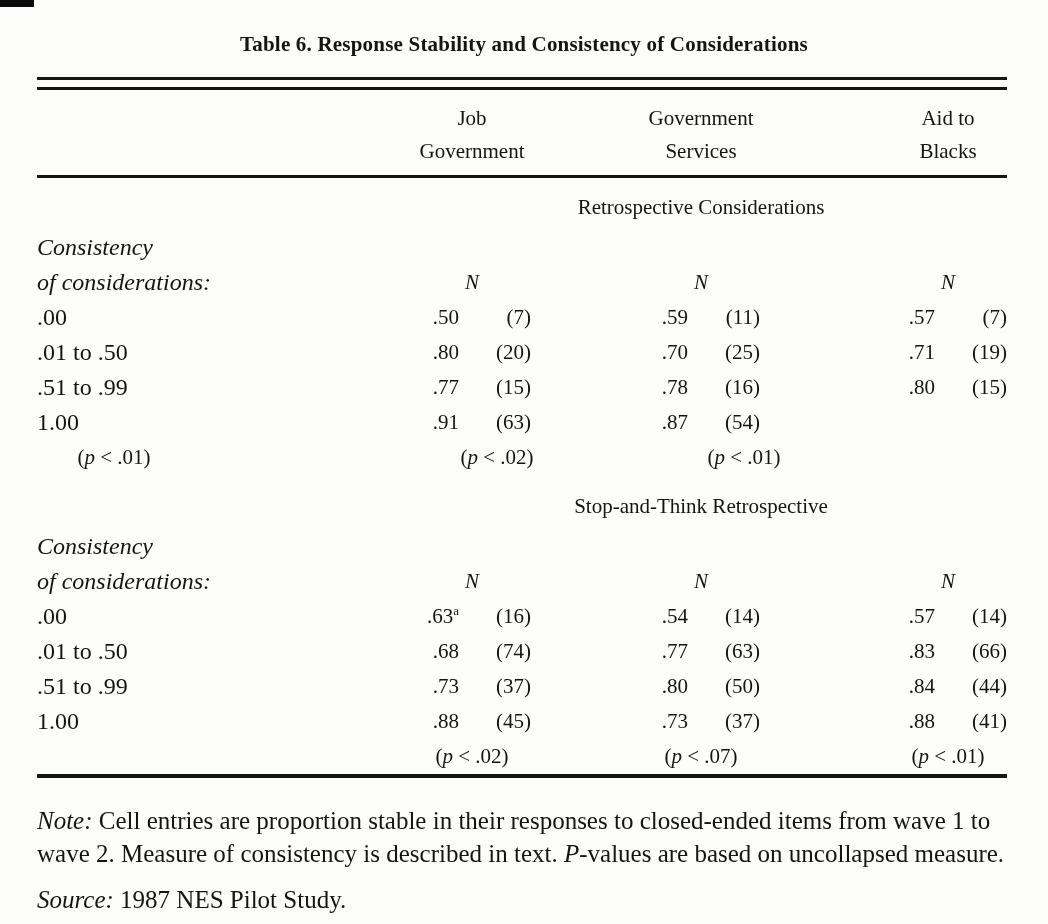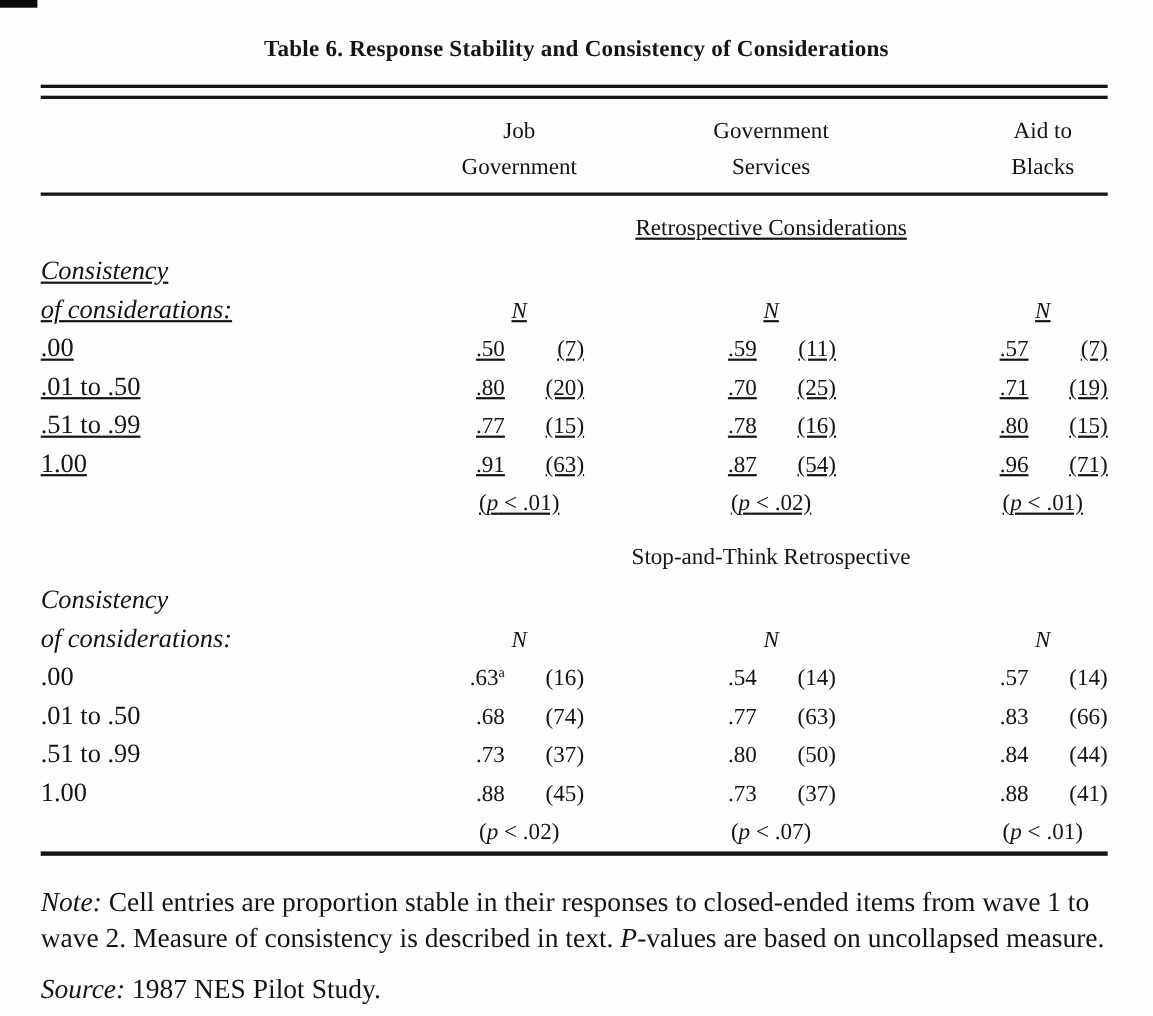--- a/index.html
+++ b/index.html
@@ -26,21 +26,21 @@
   .group { display:flex; }
   .g1 > * { margin-left:18px; }
   .g2 { justify-content:center; }
   .g3 { justify-content:flex-end; }
 
   .pair { display:inline-flex; justify-content:space-between; width:118px; font-size:21px; line-height:35px; }
   .val { width:46px; text-align:right; }
   .cnt { width:58px; text-align:right; }
   sup { font-size:13px; line-height:0; }
 
-  .sec0 { margin-top:14px;text-decoration:underline; }
+  .sec0 { margin-top:14px; }
   .sec1 { margin-top:16px; }
   .sec-h { grid-column:2/5; text-align:center; font-size:21px; line-height:30px; padding-bottom:8px; }
 
   .c-label { font-size:24px; line-height:35px; }
   .stub { font-style:italic; }
   .n-h { justify-content:center; font-style:italic; }
   .p-pair { justify-content:center; white-space:pre; }
   .p-pair i { font-style:italic; }
 
   .note, .source { margin:0 41px 0 37px; font-size:25px; line-height:33px; }
@@ -167,26 +167,20 @@
           <span class="val">.91</span>
           <span class="cnt">(63)</span>
         </span>
       </div>
     <div class="group g2">
         <span class="pair">
           <span class="val">.87</span>
           <span class="cnt">(54)</span>
         </span>
       </div>
-    <div class="group g3">
-        <span class="pair">
-          <span class="val">.96</span>
-          <span class="cnt">(71)</span>
-        </span>
-      </div>
 
     <div></div>
     <div class="group g1">
         <span class="pair p-pair"><span>(</span><i>p</i><span> &lt; .01)</span></span>
       </div>
     <div class="group g2">
         <span class="pair p-pair"><span>(</span><i>p</i><span> &lt; .02)</span></span>
       </div>
     <div class="group g3">
         <span class="pair p-pair"><span>(</span><i>p</i><span> &lt; .01)</span></span>

